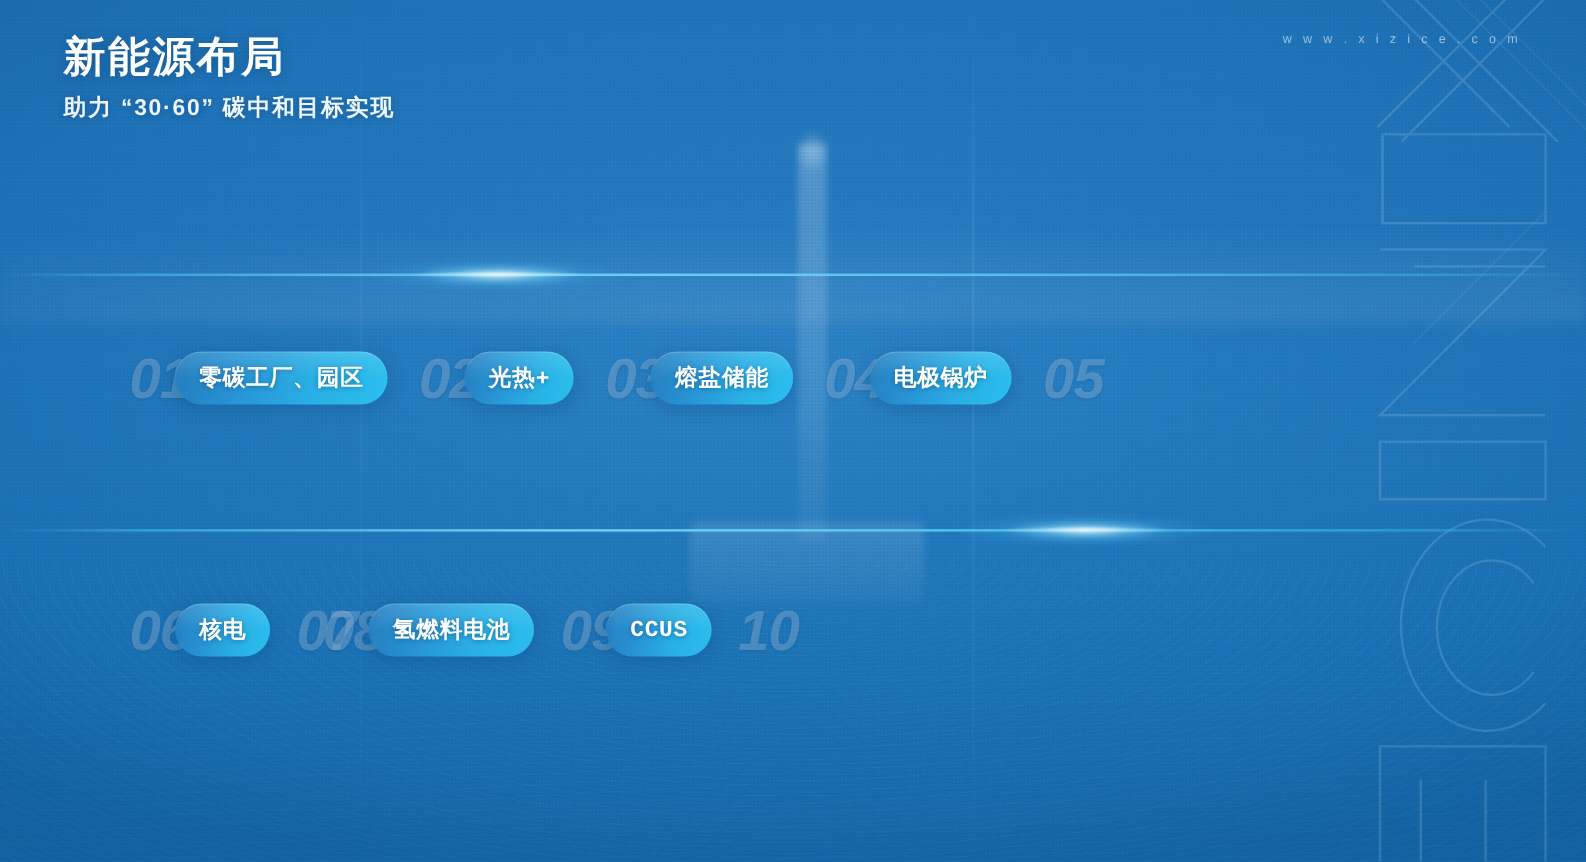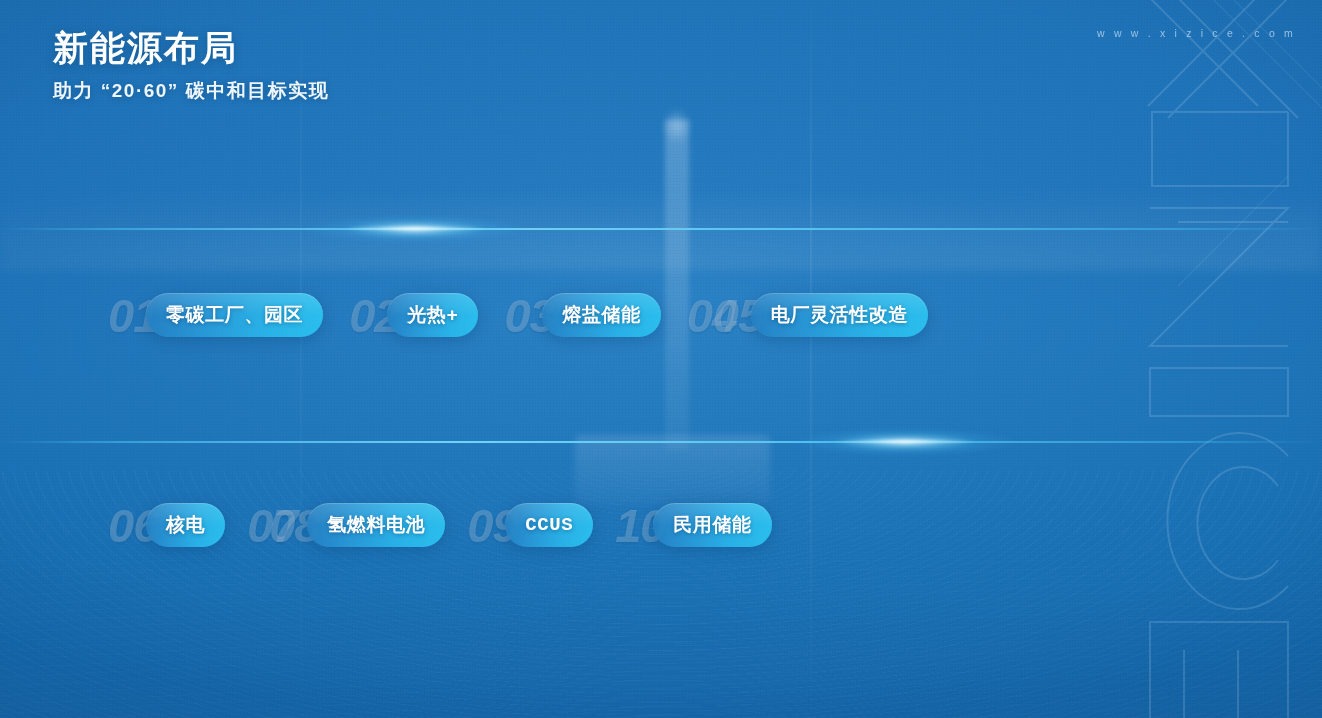--- a/index.html
+++ b/index.html
@@ -103,21 +103,21 @@
     text-shadow:0 2px 10px rgba(5,45,90,.35);
   }
   .subtitle{
     margin:9px 0 0 0;font-size:19px;font-weight:700;color:#eef6fd;
     letter-spacing:1.5px;line-height:1.3;
     text-shadow:0 1px 6px rgba(5,45,90,.35);
   }
 
   
   .site-url{
-    position:absolute;right:26px;top:27px;
+    position:absolute;right:54px;top:27px;
     font-size:10.5px;letter-spacing:3.2px;color:rgba(226,240,252,.62);
     font-family:"Liberation Sans","DejaVu Sans",sans-serif;
   }
 
   
   .divider{position:absolute;left:0;right:0;height:2px;}
   .divider .line{
     position:absolute;left:0;right:0;top:0;height:1.6px;
     background:linear-gradient(90deg,
       rgba(60,190,240,0) 0%, rgba(70,195,242,.55) 9%,
@@ -231,21 +231,21 @@
       </g>
       <g stroke="#d8e9f8" stroke-width="1.2" opacity="0.30" fill="none">
         <path d="M66 4 L186 124 M86 4 L190 108"></path>
         <path d="M40 300 L150 190"></path>
       </g>
     </svg>
   </div>
 
   <div class="header">
     <h1 class="title">新能源布局</h1>
-    <p class="subtitle">助力 “20·60” 碳中和目标实现</p>
+    <p class="subtitle">助力 “30·60” 碳中和目标实现</p>
   </div>
 
   <div class="site-url">w w w . x i z i c e . c o m</div>
 
   <div class="divider" id="divider-1">
     <div class="line"></div>
     <div class="hot"></div>
     <div class="hot-core"></div>
   </div>
   <div class="divider" id="divider-2">
@@ -262,24 +262,24 @@
     <div class="item">
       <span class="num">02</span>
       <span class="pill">光热+</span>
     </div>
     <div class="item">
       <span class="num">03</span>
       <span class="pill">熔盐储能</span>
     </div>
     <div class="item">
       <span class="num">04</span>
+      <span class="pill">电极锅炉</span>
     </div>
     <div class="item">
       <span class="num">05</span>
-      <span class="pill">电厂灵活性改造</span>
     </div>
   </div>
 
   <div class="row" id="row-2">
     <div class="item">
       <span class="num">06</span>
       <span class="pill">核电</span>
     </div>
     <div class="item">
       <span class="num">07</span>
@@ -287,17 +287,16 @@
     <div class="item">
       <span class="num">08</span>
       <span class="pill">氢燃料电池</span>
     </div>
     <div class="item">
       <span class="num">09</span>
       <span class="pill">CCUS</span>
     </div>
     <div class="item">
       <span class="num">10</span>
-      <span class="pill">民用储能</span>
     </div>
   </div>
 
 </div>
 
 </body></html>

